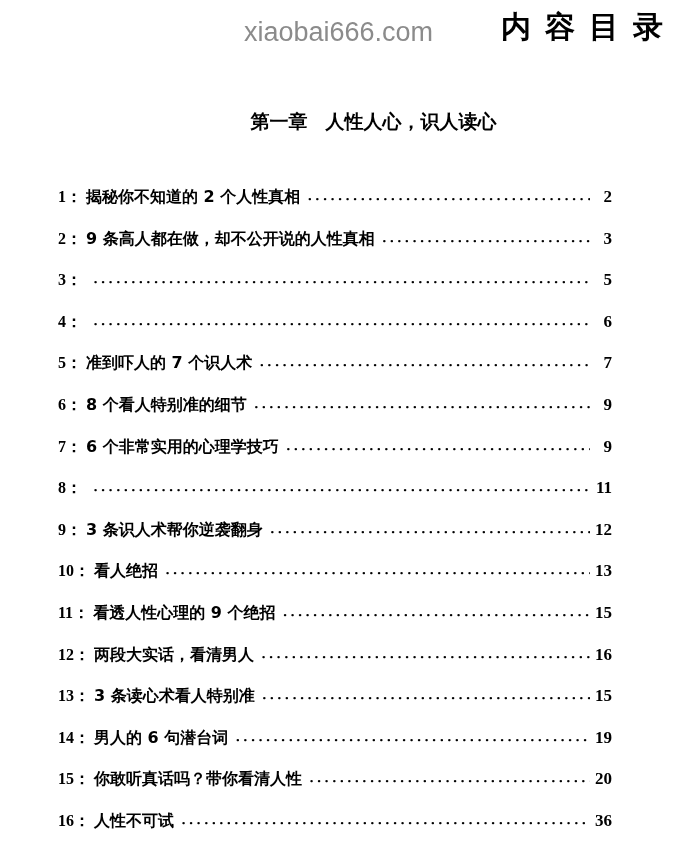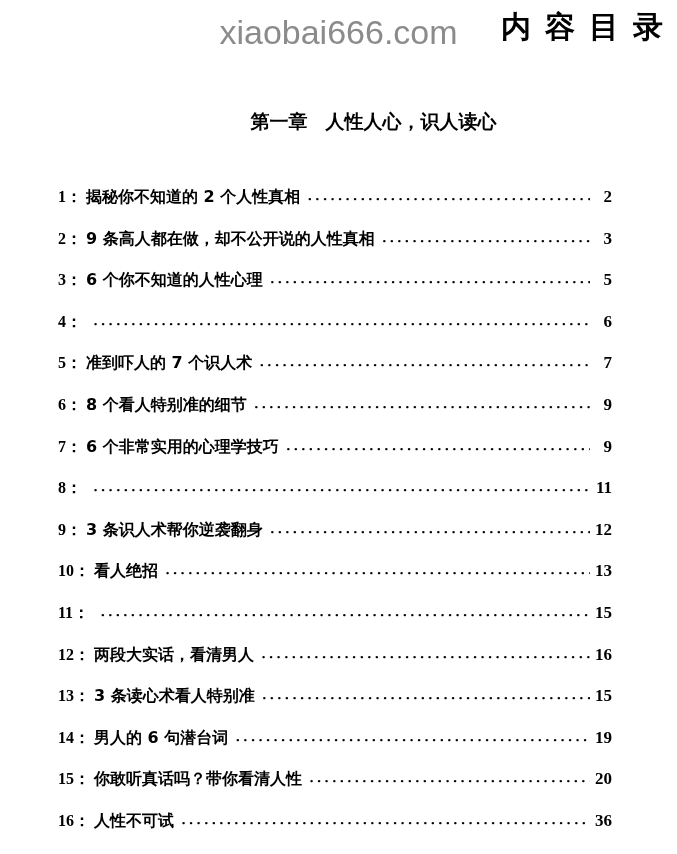--- a/index.html
+++ b/index.html
@@ -28,21 +28,21 @@
       padding-left: 14px;
       box-sizing: border-box;
     }
     .watermark {
       position: absolute;
       top: 14px;
       left: 0;
       width: 677px;
       text-align: center;
       font-family: "Liberation Sans", sans-serif;
-      font-size: 34px;
+      font-size: 27px;
       color: rgba(100,100,100,0.75);
       line-height: 36px;
       letter-spacing: 0px;
     }
     .chapter-title {
       position: absolute;
       top: 106px;
       left: 0;
       width: 677px;
       text-align: center;
@@ -122,21 +122,20 @@
   <div class="toc-row">
     <span class="toc-num">2</span>
       <span class="toc-sep">：</span>
       <span class="toc-label">9 条高人都在做，却不公开说的人性真相</span>
       <span class="toc-dots"></span>
       <span class="toc-page">3</span>
   </div>
   <div class="toc-row">
     <span class="toc-num">3</span>
       <span class="toc-sep">：</span>
-      <span class="toc-label">6 个你不知道的人性心理</span>
       <span class="toc-dots"></span>
       <span class="toc-page">5</span>
   </div>
   <div class="toc-row">
     <span class="toc-num">4</span>
       <span class="toc-sep">：</span>
       <span class="toc-dots"></span>
       <span class="toc-page">6</span>
   </div>
   <div class="toc-row">
@@ -176,20 +175,21 @@
   <div class="toc-row">
     <span class="toc-num">10</span>
       <span class="toc-sep">：</span>
       <span class="toc-label">看人绝招</span>
       <span class="toc-dots"></span>
       <span class="toc-page">13</span>
   </div>
   <div class="toc-row">
     <span class="toc-num">11</span>
       <span class="toc-sep">：</span>
+      <span class="toc-label">看透人性心理的 9 个绝招</span>
       <span class="toc-dots"></span>
       <span class="toc-page">15</span>
   </div>
   <div class="toc-row">
     <span class="toc-num">12</span>
       <span class="toc-sep">：</span>
       <span class="toc-label">两段大实话，看清男人</span>
       <span class="toc-dots"></span>
       <span class="toc-page">16</span>
   </div>

